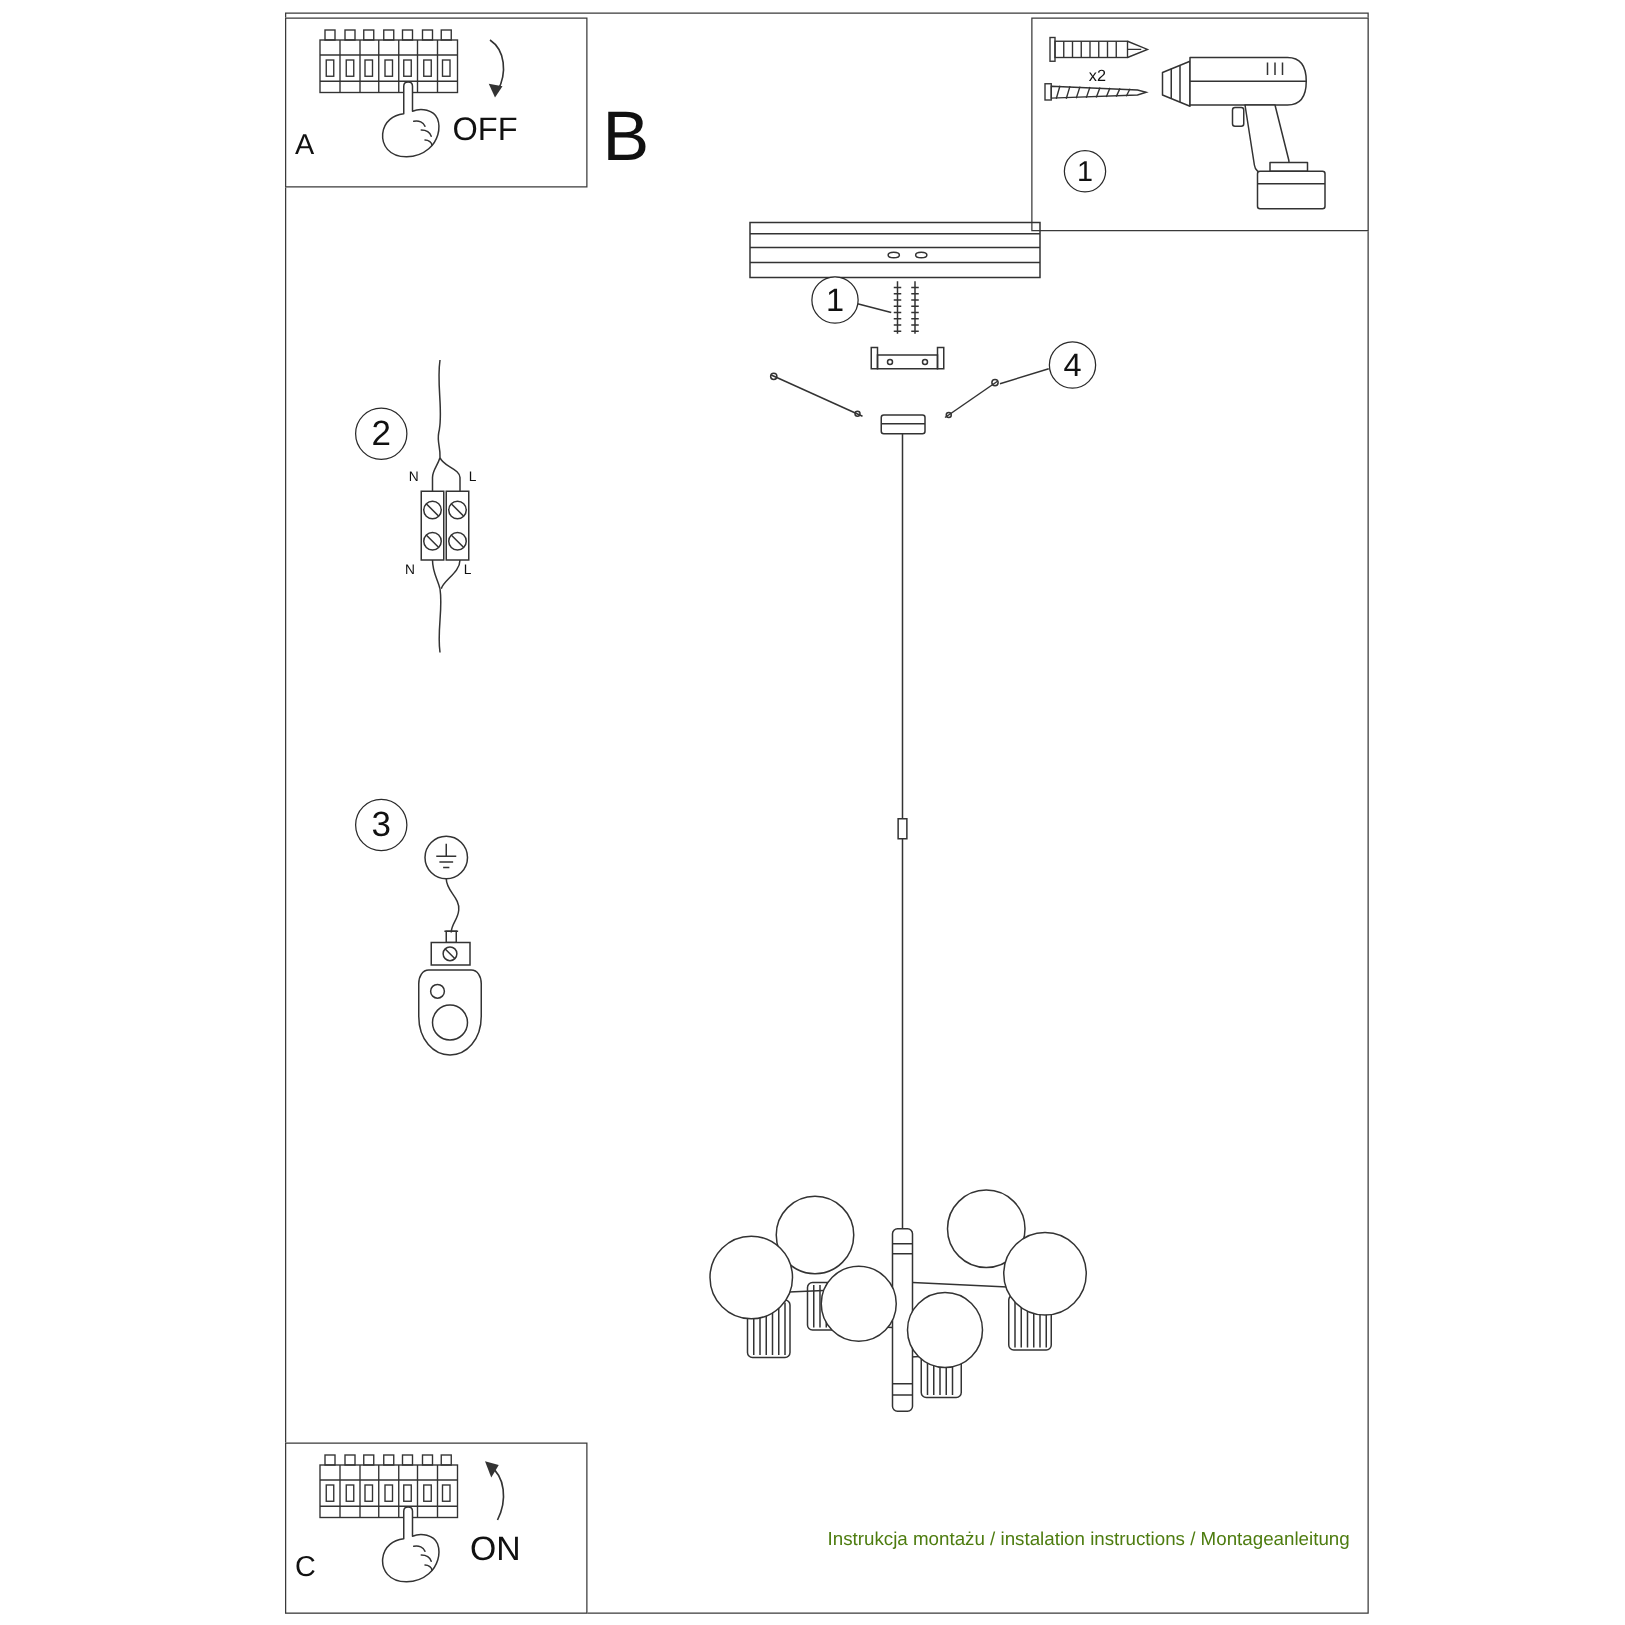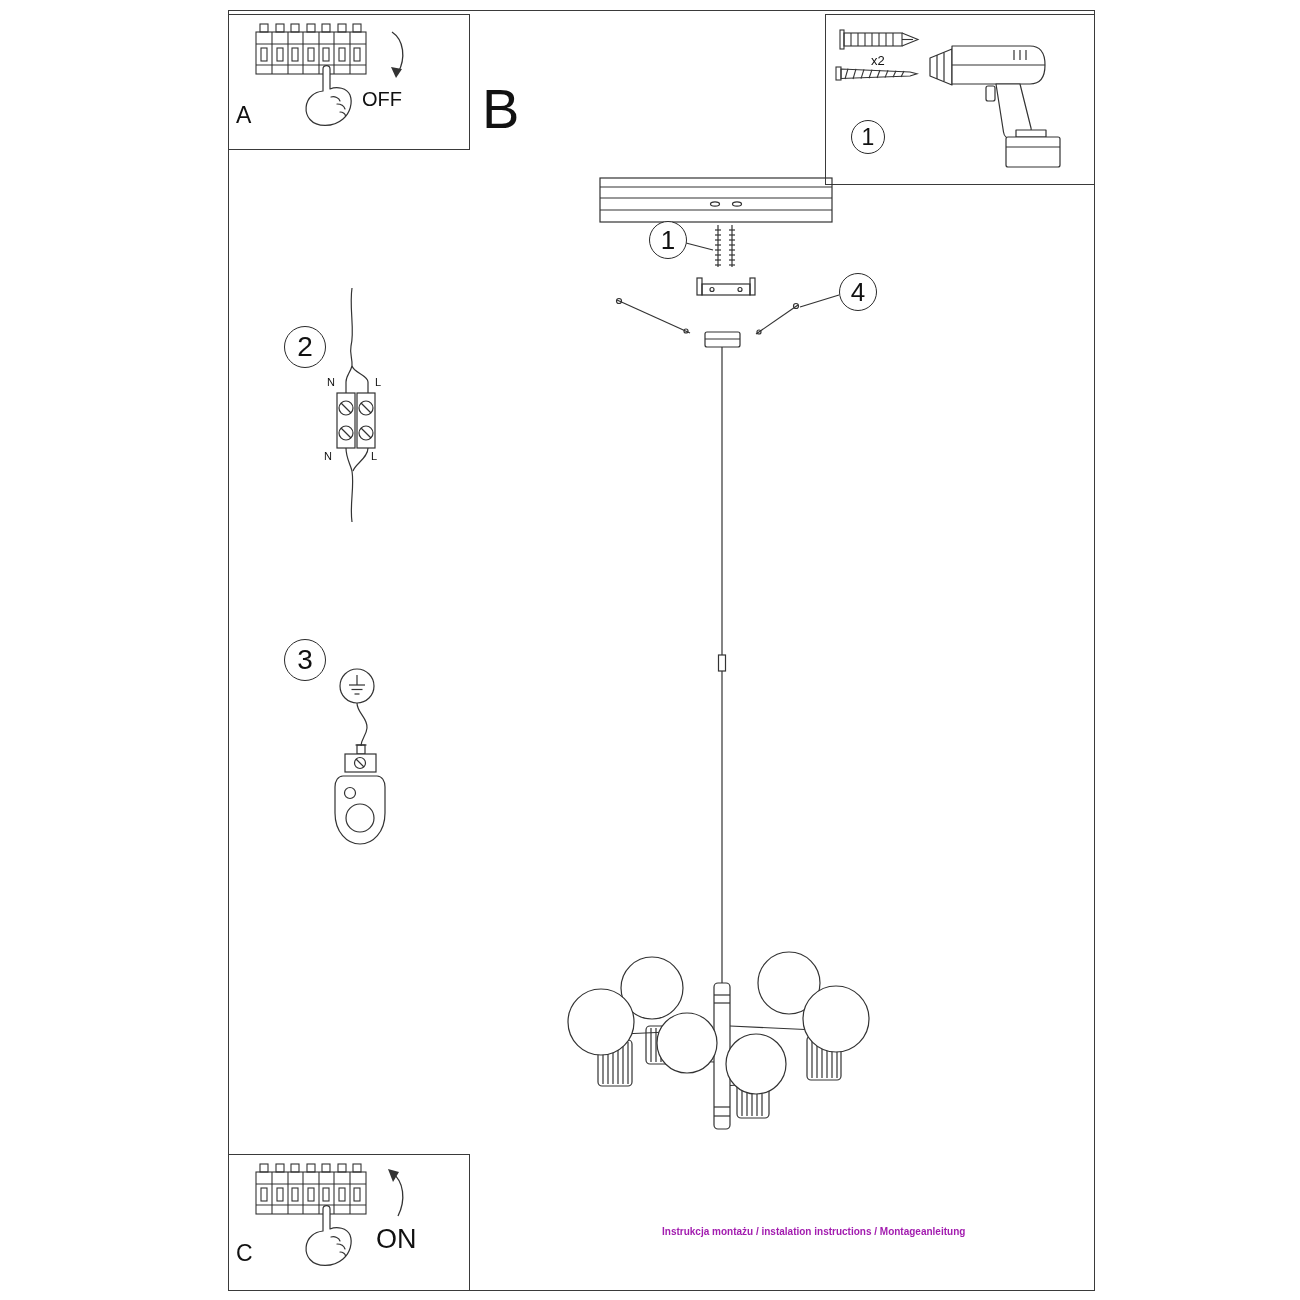--- a/index.html
+++ b/index.html
@@ -12,21 +12,21 @@
   .abs { position: absolute; }
   .frame { border: 1.3px solid #3a3a3a; background: transparent; z-index: 1; }
   .panel { border: 1.3px solid #3a3a3a; background: #fff; z-index: 2; }
   svg.abs { z-index: 3; }
   .label { z-index: 4; white-space: nowrap; color: #111; }
   .step-circle {
     z-index: 4; border: 1.6px solid #2a2a2a; border-radius: 50%;
     display: flex; align-items: center; justify-content: center;
     background: #fff; color: #111;
   }
-  .footer { z-index: 4; font-size: 10px; line-height: 19px; color: #a21caf; font-weight: bold; }
+  .footer { z-index: 4; font-size: 15px; line-height: 19px; color: #4d7c0f; }
 </style>
 </head>
 <body>
 
 <div class="page">
 
   <div class="abs frame" style="left:228px;top:10px;width:867px;height:1281px;"></div>
 
   <div class="abs panel" style="left:228px;top:14px;width:242px;height:136px;"></div>
   <svg class="abs" style="left:240px;top:18px;" width="210" height="128" viewBox="0 0 210 128">
@@ -60,21 +60,21 @@
       <path d="M91,79 C95,78 99,80 100,83" fill="none"></path>
       <path d="M97,86 C101,86 104,88 105,91" fill="none"></path>
       <path d="M100,94 C103,94 105.5,96 105.5,98" fill="none"></path>
     </g>
     <g>
       <path d="M152,14 C164,22 166,40 158,55" fill="none" stroke="#333" stroke-width="1.3"></path>
       <path d="M156,60 L151,49 L162,51 Z" fill="#333" stroke="none"></path>
     </g>
   </svg>
   <div class="abs label" style="left:236px;top:102px;font-size:23px;">A</div>
-  <div class="abs label" style="left:362px;top:88px;font-size:20px;text-align:right;">OFF</div>
+  <div class="abs label" style="left:362px;top:88px;font-size:26px;text-align:right;">OFF</div>
 
   <div class="abs label" style="left:482px;top:76px;font-size:56px;">B</div>
 
   <div class="abs panel" style="left:825px;top:14px;width:270px;height:171px;"></div>
   <svg class="abs" style="left:830px;top:18px;" width="260" height="162" viewBox="0 0 260 162">
     <g stroke="#333" fill="none" stroke-width="1.1">
       <rect x="14" y="15" width="58" height="13"></rect>
       <line x1="21" y1="15" x2="21" y2="28"></line>
         <line x1="28" y1="15" x2="28" y2="28"></line>
       <line x1="35" y1="15" x2="35" y2="28"></line>

